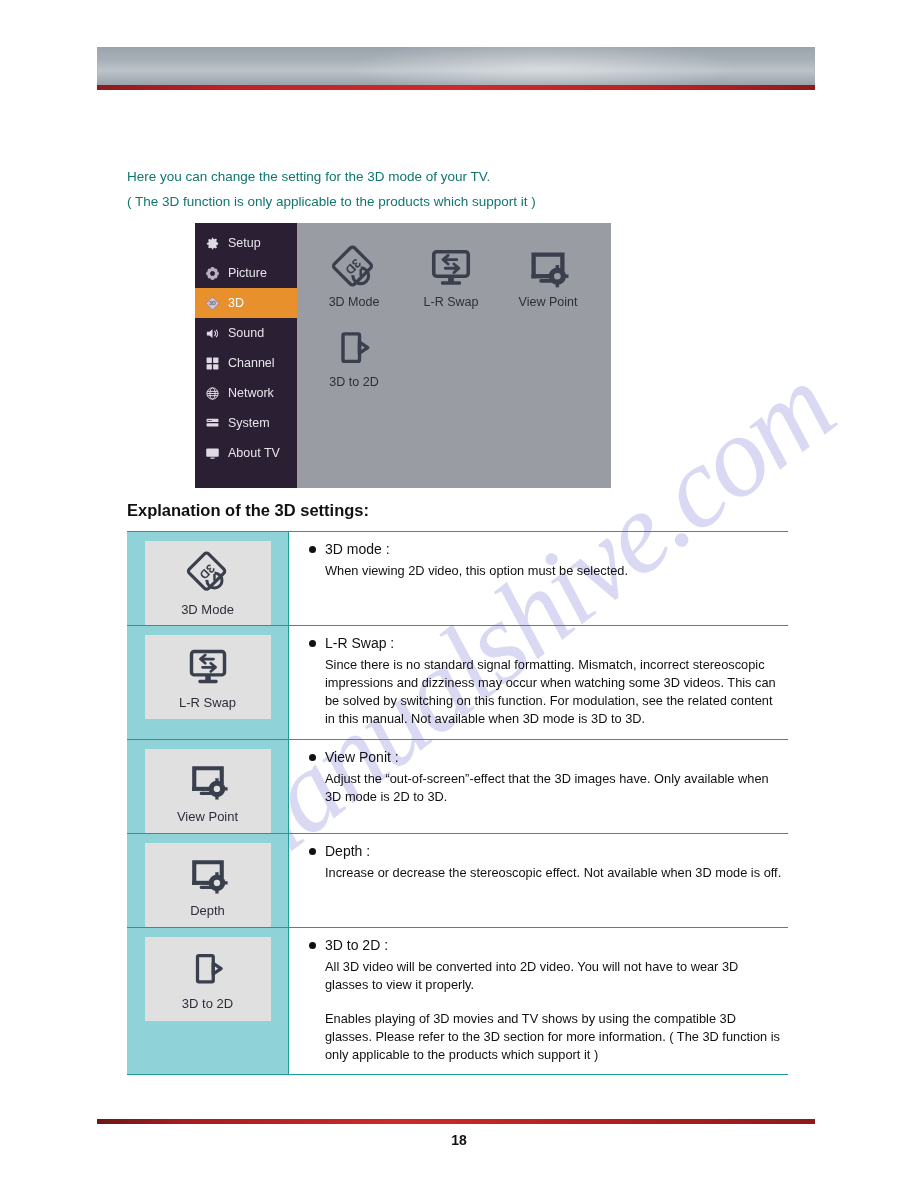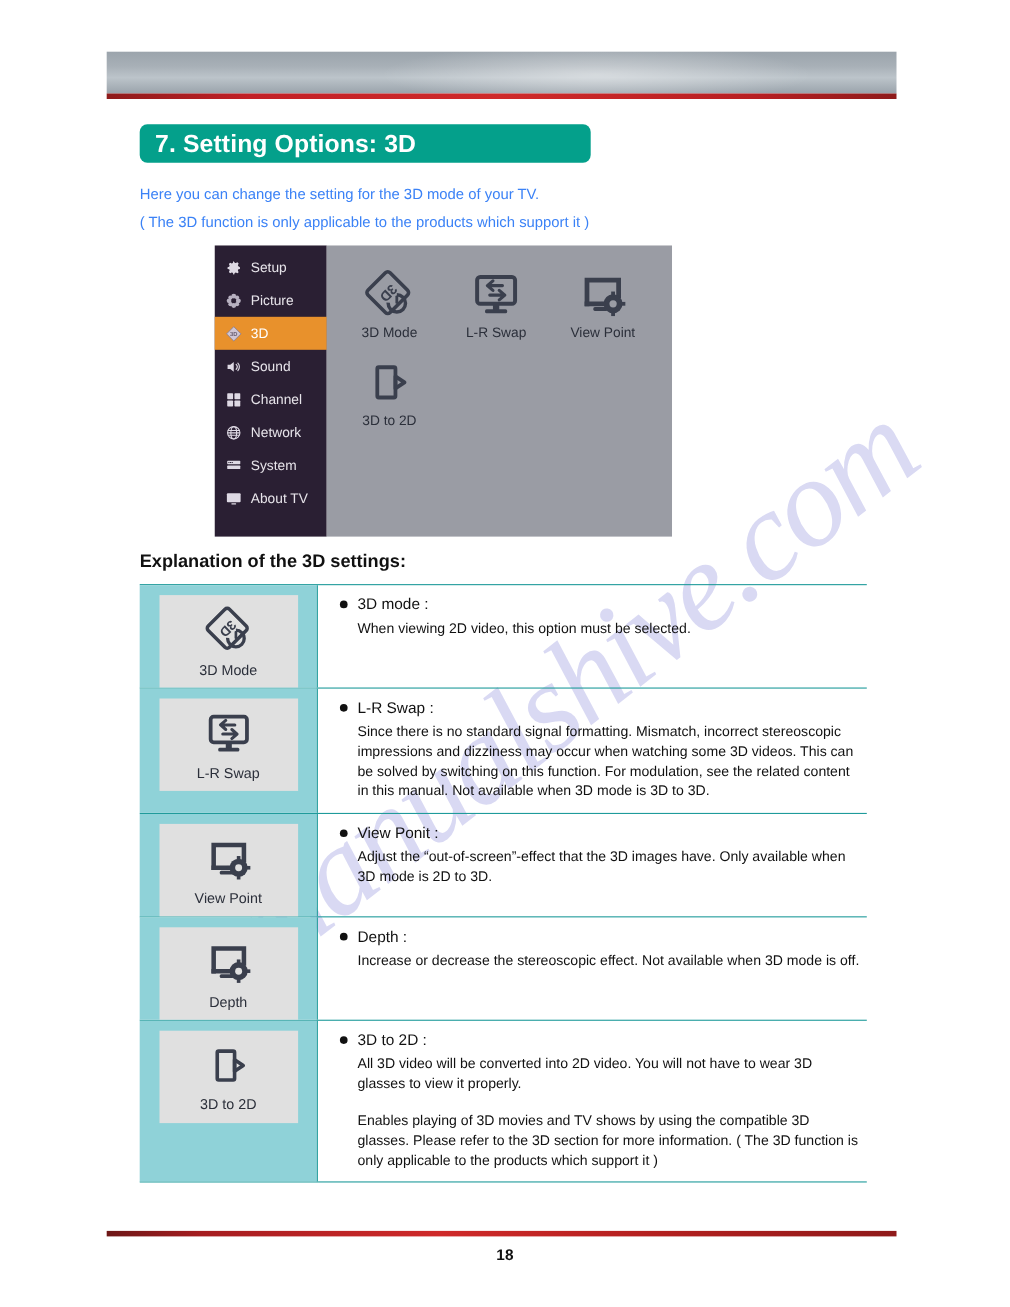--- a/index.html
+++ b/index.html
@@ -53,21 +53,21 @@
   .section-pill-text {
     color: #ffffff;
     font-size: 22.5px; font-weight: bold;
     letter-spacing: 0.1px;
     padding-left: 14px;
     white-space: nowrap;
   }
 
   
   .intro { position: absolute; left: 127px; top: 168px; width: 660px; }
-  .intro p { margin: 0 0 7px 0; font-size: 13.5px; color: #3b82f6; line-height: 1.35; }
+  .intro p { margin: 0 0 7px 0; font-size: 13.5px; color: #0f766e; line-height: 1.35; }
 
   
   .osd {
     position: absolute; left: 195px; top: 223px;
     width: 416px; height: 265px;
     display: flex;
     overflow: hidden;
   }
   .osd-sidebar {
     width: 102px; height: 100%;
@@ -192,23 +192,20 @@
 
   <div class="watermark">
     <div class="wm-text">manualshive.com</div>
   </div>
 
   <div class="top-banner">
     <div class="top-banner-sheen"></div>
   </div>
   <div class="top-rule"></div>
 
-  <div class="section-pill">
-    <span class="section-pill-text">7. Setting Options: 3D</span>
-  </div>
 
   <div class="intro">
     <p>Here you can change the setting for the 3D mode of your TV.</p>
     <p>( The 3D function is only applicable to the products which support it )</p>
   </div>
 
   <div class="osd">
 
     <div class="osd-sidebar">
 

